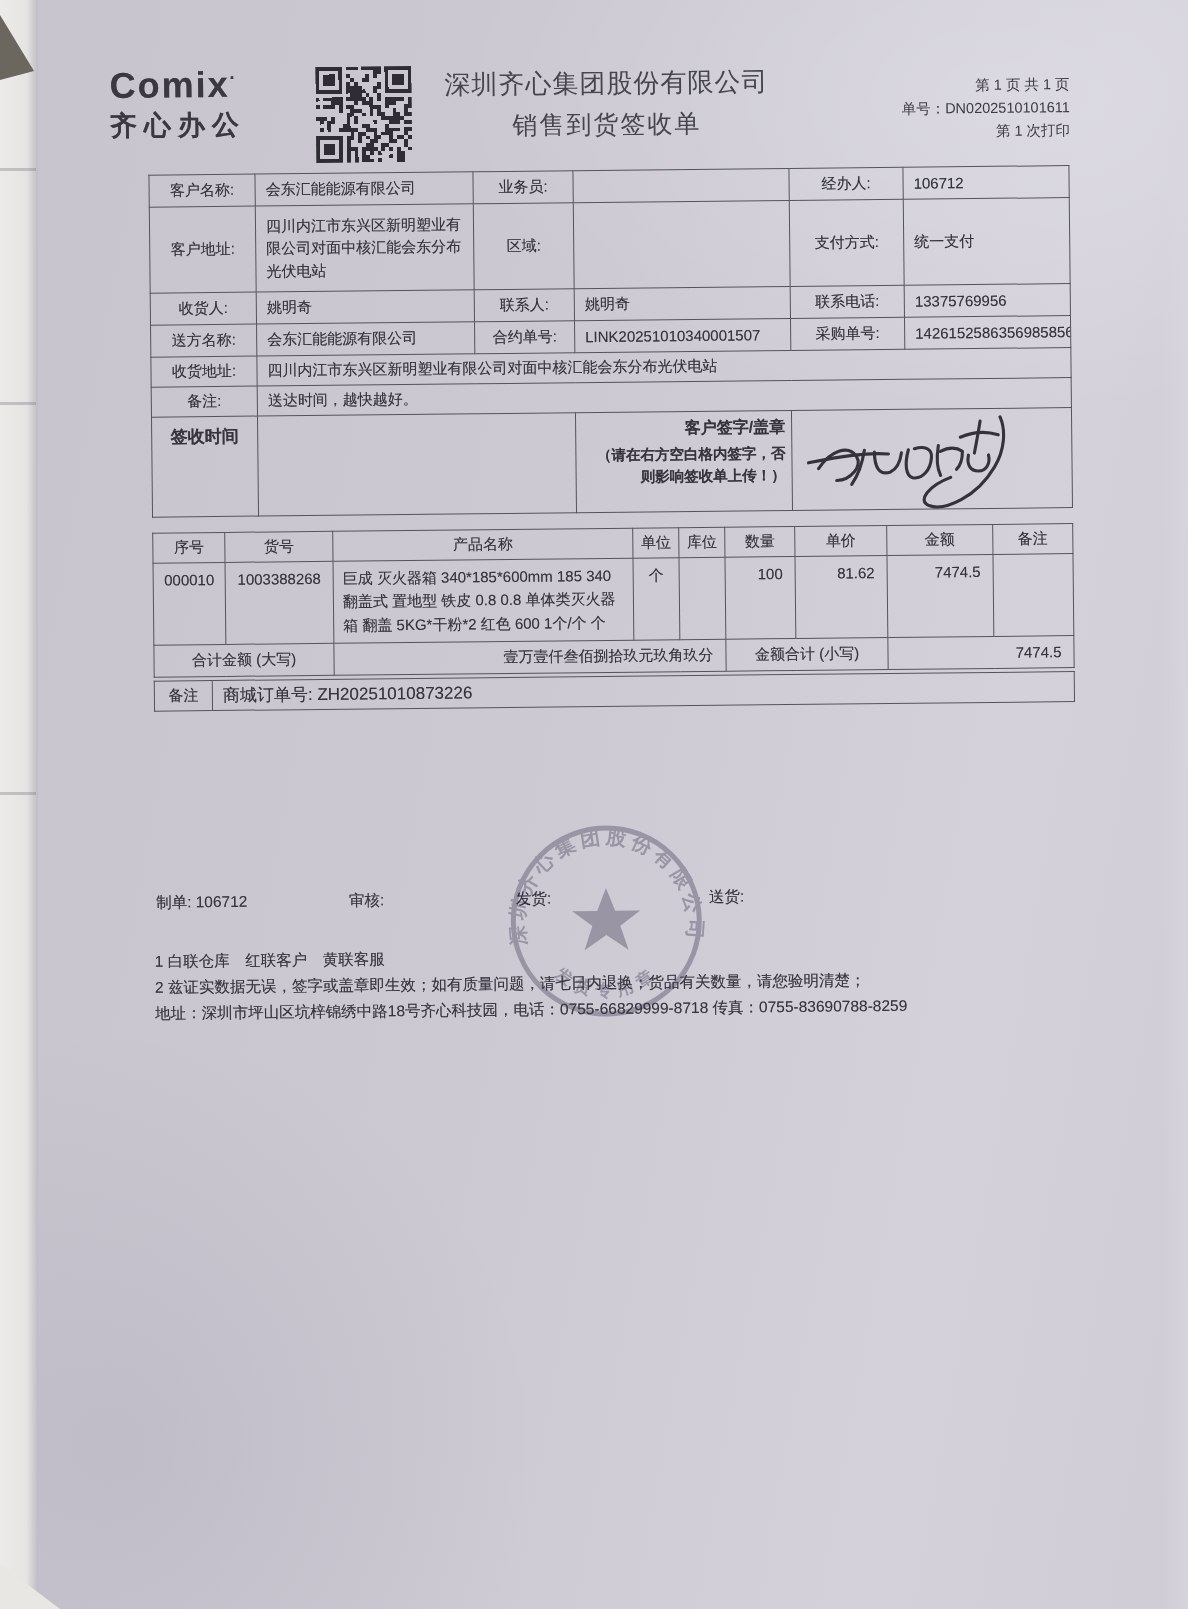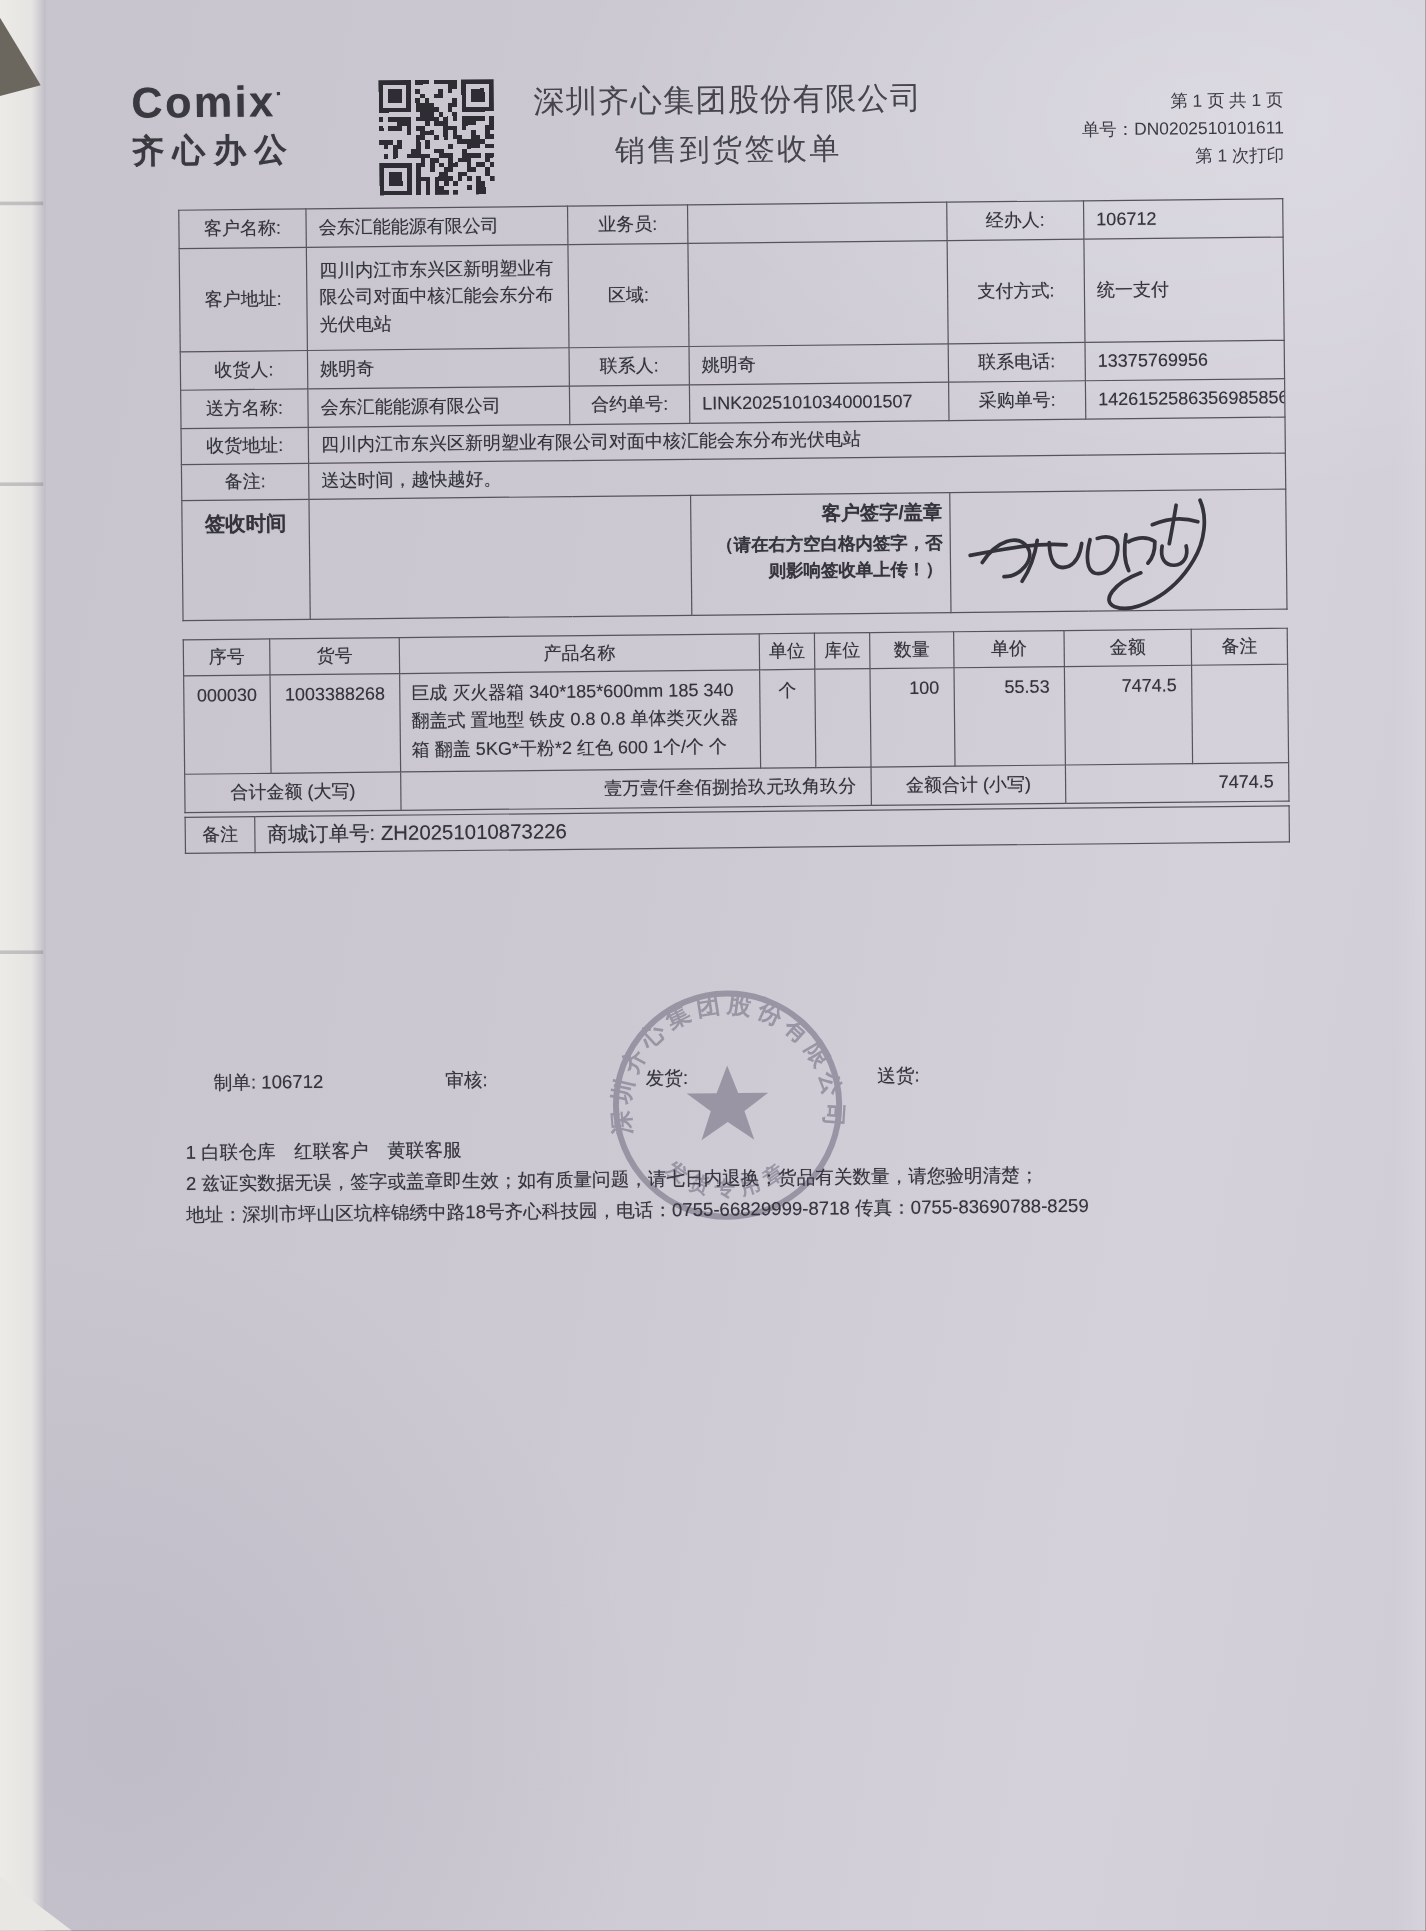--- a/index.html
+++ b/index.html
@@ -57,21 +57,21 @@
   .addr{line-height:1.5;}
   .sign-time{font-weight:700;font-size:17px;vertical-align:top;padding-top:8px;}
   .sign-box{vertical-align:top;padding-top:6px;}
   .sign-box .l1{font-weight:700;font-size:16px;text-align:right;}
   .sign-box .l2{font-weight:700;font-size:14.5px;text-align:right;line-height:1.55;margin-top:4px;}
   .sig-cell{position:relative;overflow:visible;}
   .sig-cell svg{position:absolute;left:4px;top:-4px;}
   .prod-name{line-height:1.55;padding:5px 9px;vertical-align:top;}
 
   .staff-row{position:absolute;top:888px;left:0;width:1188px;font-size:15.5px;color:#37363e;}
-  .staff-item{position:absolute;white-space:nowrap;text-shadow:0 0 0.6px rgba(55,55,68,.5);margin-left:22px;}
+  .staff-item{position:absolute;white-space:nowrap;text-shadow:0 0 0.6px rgba(55,55,68,.5);}
 
   .foot-lines{position:absolute;left:148px;top:944px;width:780px;font-size:15.5px;
     line-height:26px;color:#37363e;text-shadow:0 0 0.6px rgba(55,55,68,.5);}
 
   .stamp{position:absolute;left:495px;top:816px;width:210px;height:210px;
     opacity:.82;mix-blend-mode:multiply;}
 </style>
 </head>
 <body>
 
@@ -508,27 +508,27 @@
         <td class="ctr">货号</td>
         <td class="ctr">产品名称</td>
         <td class="ctr">单位</td>
         <td class="ctr">库位</td>
         <td class="ctr">数量</td>
         <td class="ctr">单价</td>
         <td class="ctr">金额</td>
         <td class="ctr">备注</td>
       </tr>
       <tr style="height:82px">
-        <td class="ctr" style="vertical-align:top;padding-top:8px">000030</td>
+        <td class="ctr" style="vertical-align:top;padding-top:8px">000010</td>
         <td class="ctr" style="vertical-align:top;padding-top:8px">1003388268</td>
         <td class="prod-name">巨成 灭火器箱 340*185*600mm 185 340 翻盖式 置地型 铁皮 0.8 0.8 单体类灭火器箱 翻盖 5KG*干粉*2 红色 600 1个/个 个</td>
         <td class="ctr" style="vertical-align:top;padding-top:8px">个</td>
         <td></td>
         <td class="num" style="vertical-align:top;padding-top:8px">100</td>
-        <td class="num" style="vertical-align:top;padding-top:8px">55.53</td>
+        <td class="num" style="vertical-align:top;padding-top:8px">81.62</td>
         <td class="num" style="vertical-align:top;padding-top:8px">7474.5</td>
         <td></td>
       </tr>
       <tr style="height:32px">
         <td colspan="2" class="ctr">合计金额 (大写)</td>
         <td colspan="3" class="num">壹万壹仟叁佰捌拾玖元玖角玖分</td>
         <td colspan="2" class="ctr">金额合计 (小写)</td>
         <td colspan="2" class="num">7474.5</td>
       </tr>
     </tbody>

